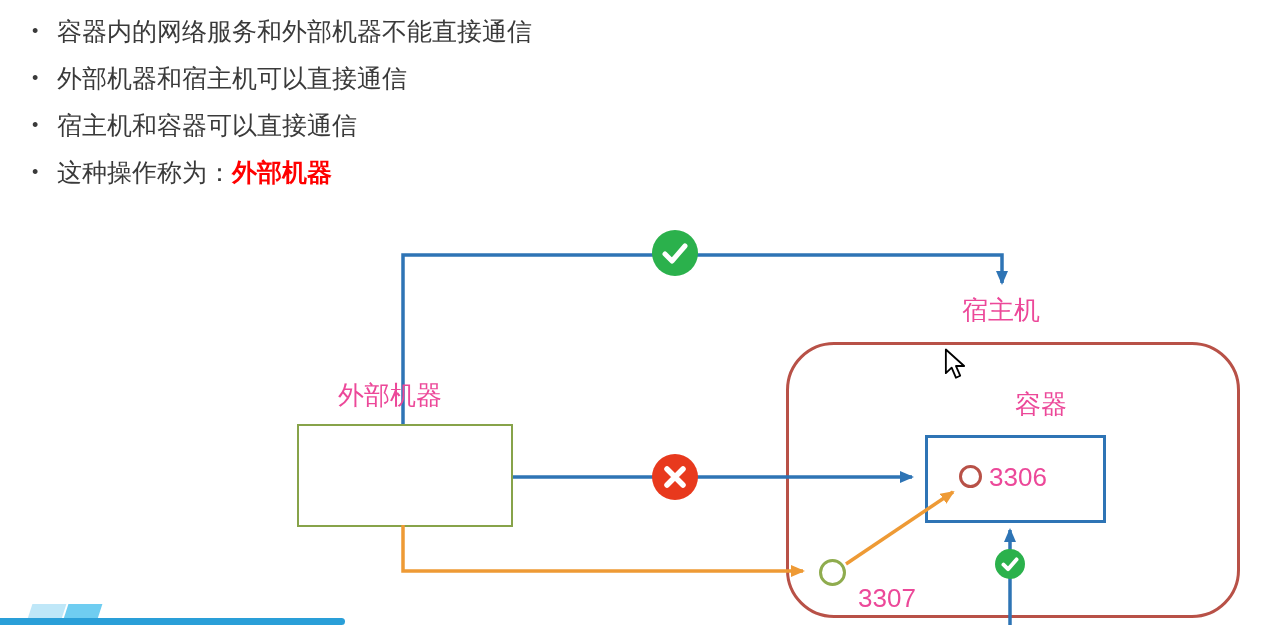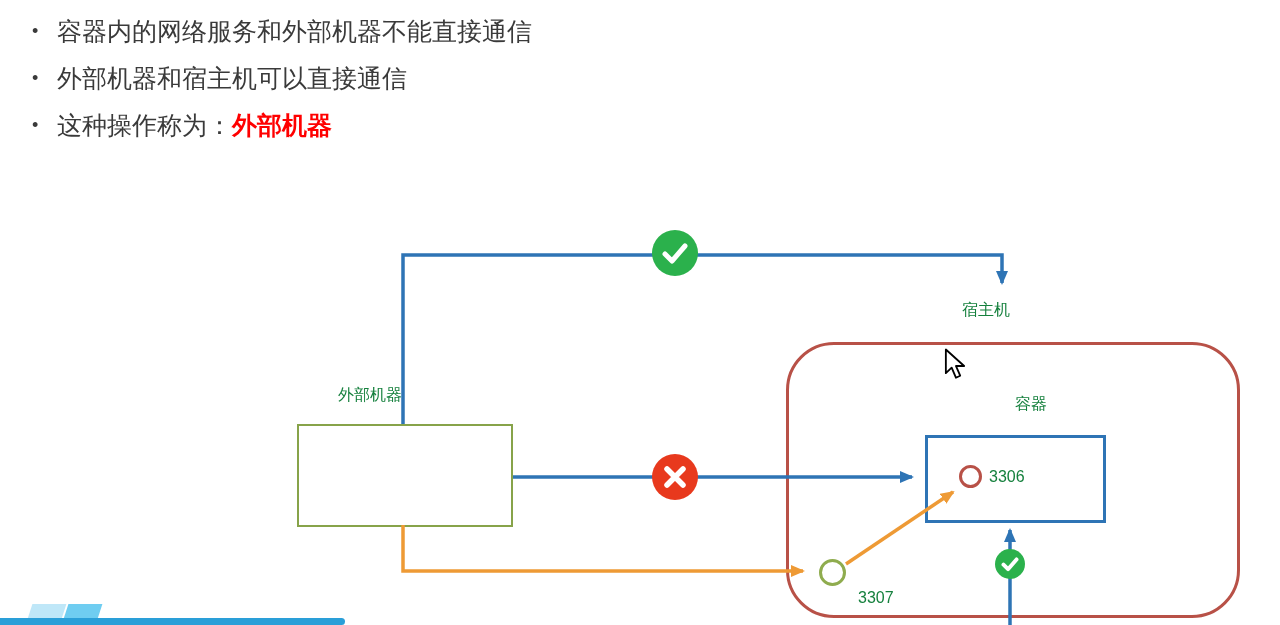--- a/index.html
+++ b/index.html
@@ -53,21 +53,21 @@
     border: 3px solid #b85147;
     border-radius: 48px;
     z-index: 1;
   }
   .container-box {
     left: 925px; top: 435px; width: 175px; height: 82px;
     border: 3px solid #2e74b5;
     z-index: 1;
   }
 
-  .dlabel { font-size: 16px; color: #15803d; line-height: 28px; z-index: 3; white-space: nowrap; }
+  .dlabel { font-size: 26px; color: #ec4899; line-height: 28px; z-index: 3; white-space: nowrap; }
   .ext-label       { left: 338px; top: 381px; text-align: right; }
   .host-label      { left: 962px; top: 296px; }
   .container-label { left: 1015px; top: 390px; }
   .port3306-text   { left: 989px; top: 463px; }
   .port3307-text   { left: 858px; top: 560px; margin-top: 24px; }
 
   .ring {
     border-radius: 50%;
     background: #ffffff;
     z-index: 3;
@@ -96,20 +96,23 @@
 </style>
 </head>
 <body>
 
 <ul class="bullets">
   <li>
     <span>容器内的网络服务和外部机器不能直接通信</span>
   </li>
   <li>
     <span>外部机器和宿主机可以直接通信</span>
+  </li>
+  <li>
+    <span>宿主机和容器可以直接通信</span>
   </li>
   <li>
     <span>这种操作称为：</span><span class="highlight-red">外部机器</span>
   </li>
 </ul>
 
 <div class="diagram">
 
   <div class="ext-box"></div>
   <div class="host-box"></div>

